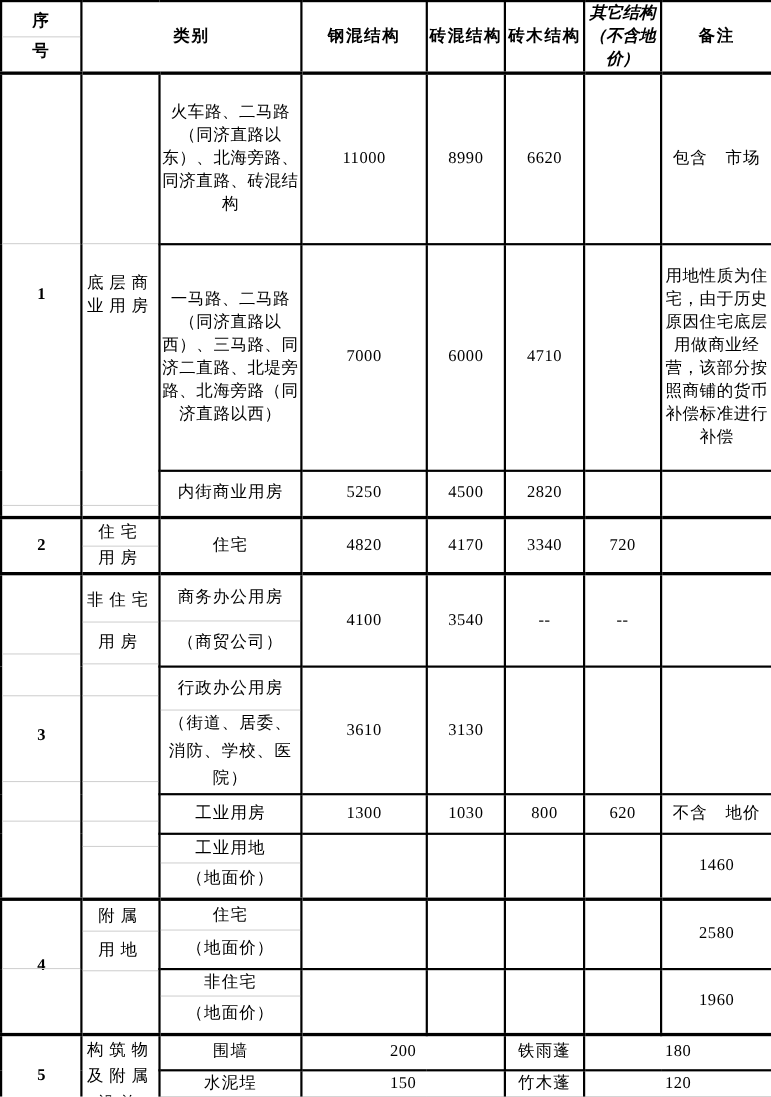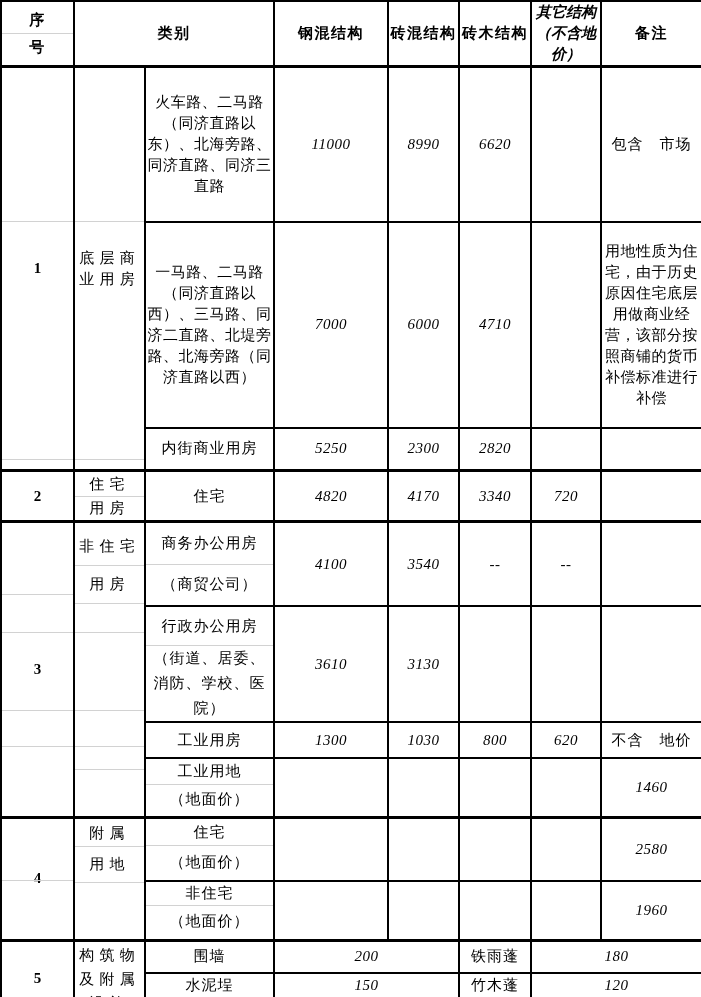--- a/index.html
+++ b/index.html
@@ -7,21 +7,21 @@
         font-family:"Liberation Serif","DejaVu Serif",serif;color:#000;}
   table.grid{width:701px;border-collapse:collapse;table-layout:fixed;
              border:2px solid #000;}
   table.grid td{border:2px solid #000;padding:0;text-align:center;
                 vertical-align:middle;font-size:15px;line-height:1.4;
                 overflow:hidden;}
   tr.sec td{border-top-width:3px;}
   .hdr{font-weight:bold;font-size:15px;line-height:19px;letter-spacing:1.5px;padding:0 2px;}
   .hdr-tight{letter-spacing:0;padding:0 3px;font-style:italic;}
   .seq{font-size:17px;font-weight:bold;}
-  .num{font-size:17px;letter-spacing:0.5px;font-style:italic;}
+  .num{font-size:17px;letter-spacing:0.5px;}
   .cat{letter-spacing:0.35em;line-height:28px;padding:0 2px;}
   .itm{letter-spacing:1px;margin-top:45px;}
   .roads{line-height:26px;padding:0 5px;letter-spacing:0.5px;}
   .rem{letter-spacing:1px;}
   .rem-long{font-size:15px;line-height:23px;text-align:justify;
             text-align-last:center;padding:0 10px;letter-spacing:0.5px;margin-top:31px;}
   .rel{position:relative;}
   .hl{position:absolute;left:0;right:0;height:1px;background:#d2d2d2;pointer-events:none;}
   .stk{display:flex;flex-direction:column;width:100%;}
   .seg{display:flex;align-items:center;justify-content:center;flex:1 1 auto;}
@@ -62,41 +62,41 @@
 
   <tr class="sec" style="height:155px">
     <td class="rel seq" rowspan="3">
       <span>1</span>
       <div class="hl" style="top:153px"></div><div class="hl" style="top:391px"></div>
     </td>
     <td class="rel cat" rowspan="3">
       <span>底层商业用房</span>
       <div class="hl" style="top:153px"></div><div class="hl" style="top:391px"></div>
     </td>
-    <td class="roads">火车路、二马路（同济直路以东）、北海旁路、同济直路、同济三直路</td>
+    <td class="roads">火车路、二马路（同济直路以东）、北海旁路、同济直路、砖混结构</td>
     <td class="num">11000</td>
     <td class="num">8990</td>
     <td class="num">6620</td>
     <td></td>
     <td class="rem">包含　市场</td>
   </tr>
 
   <tr style="height:206px">
     <td class="roads">一马路、二马路（同济直路以西）、三马路、同济二直路、北堤旁路、北海旁路（同济直路以西）</td>
     <td class="num">7000</td>
     <td class="num">6000</td>
     <td class="num">4710</td>
     <td></td>
     <td class="rem-long">用地性质为住宅，由于历史原因住宅底层用做商业经营，该部分按照商铺的货币补偿标准进行补偿</td>
   </tr>
 
   <tr style="height:43px">
     <td class="itm">内街商业用房</td>
     <td class="num">5250</td>
-    <td class="num">2300</td>
+    <td class="num">4500</td>
     <td class="num">2820</td>
     <td></td>
     <td></td>
   </tr>
 
   <tr class="sec" style="height:51px">
     <td class="seq">2</td>
     <td class="cat">
       <div class="stk" style="height:47px">
         <div class="seg db">住宅</div>

